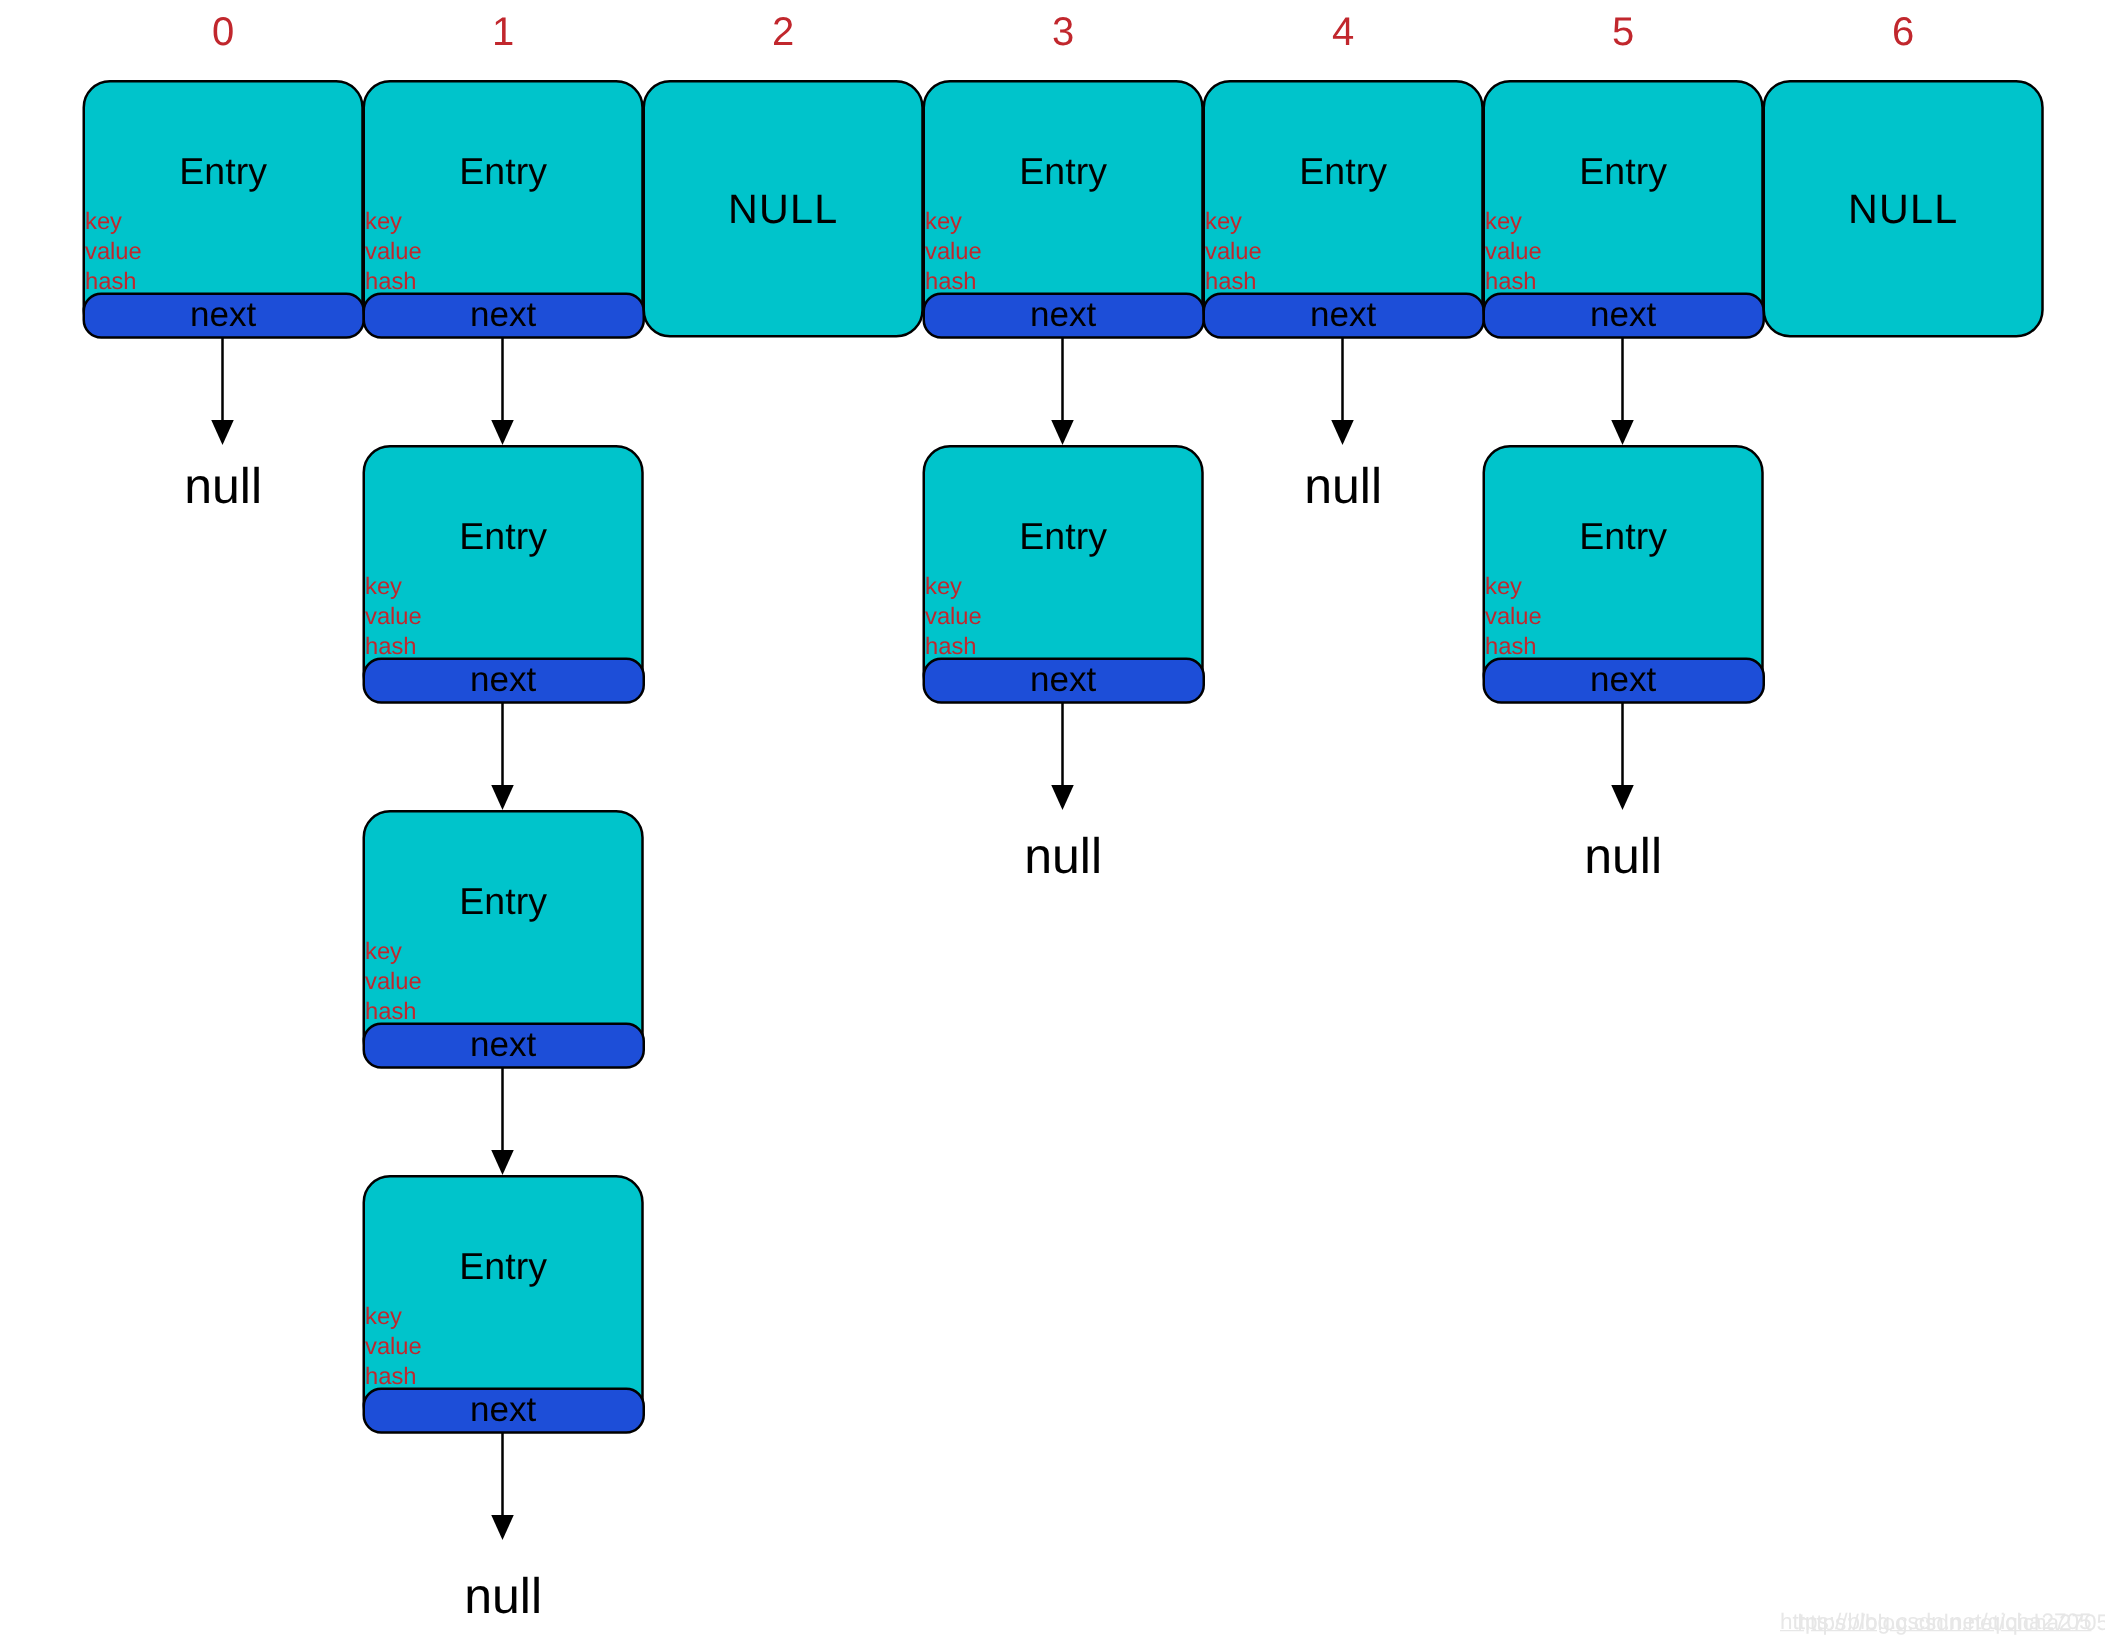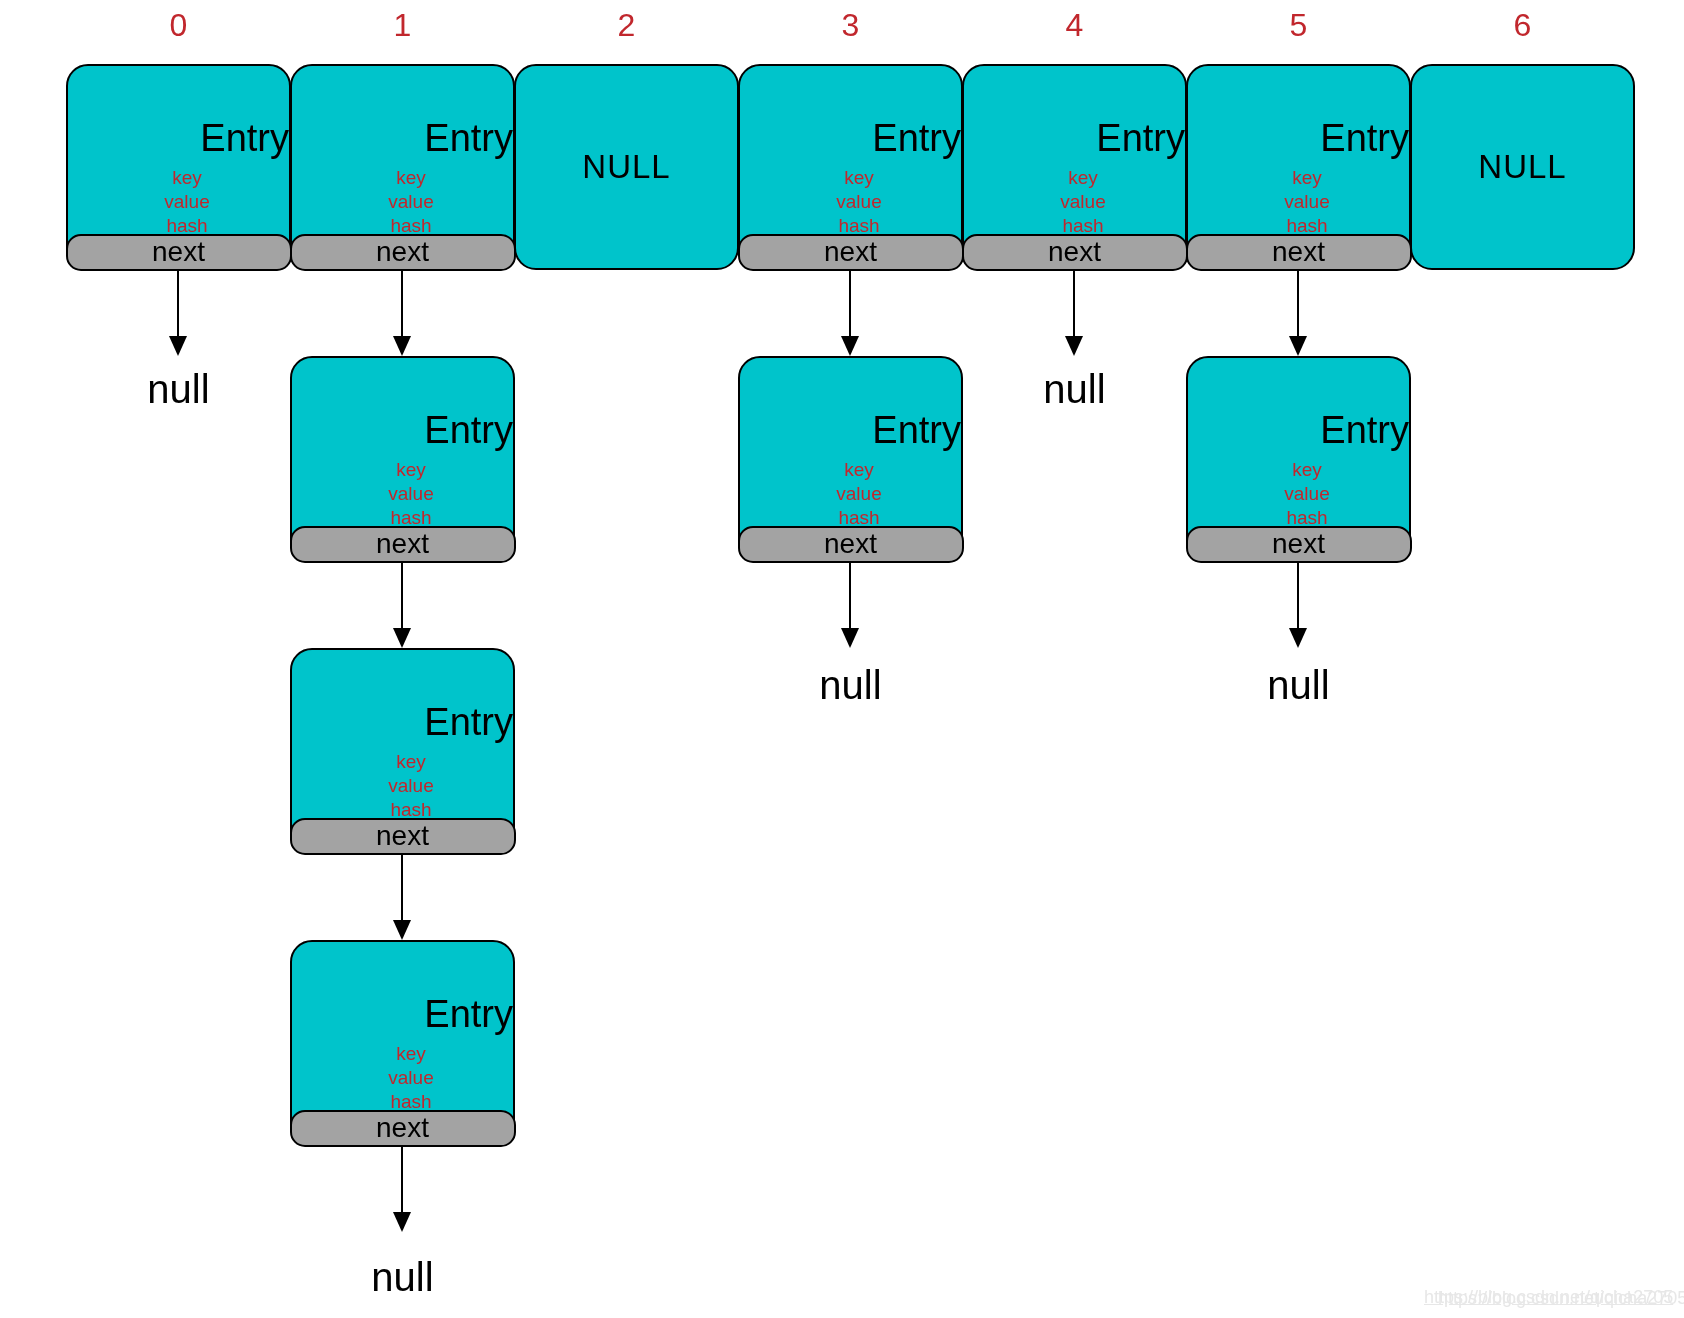--- a/index.html
+++ b/index.html
@@ -12,30 +12,30 @@
   }
   .idx {
     position:absolute; top:6px; width:225px; height:38px;
     text-align:center; font-size:32px; line-height:38px; color:var(--red);
   }
   .cell {
     position:absolute; width:225px; height:206px;
     background:var(--teal); border:2.5px solid var(--ink); border-radius:22px;
   }
   .etitle {
-    margin-top:54px; text-align:right;
-    font-size:38px; line-height:36px; color:var(--ink);
+    margin-top:54px; text-align:center;
+    font-size:30px; line-height:36px; color:var(--ink);
   }
   .efields { margin-top:10px; }
   .efield {
-    text-align:center; font-size:19px; line-height:24px; color:var(--red);padding-left:17px;
+    text-align:left; font-size:19px; line-height:24px; color:var(--red);
   }
   .pill {
     position:absolute; left:-2.5px; right:-2.5px; bottom:-2.5px; height:37px;
-    background:#a3a3a3; border:2.5px solid var(--ink); border-radius:15px;
+    background:#1d4ed8; border:2.5px solid var(--ink); border-radius:15px;
     text-align:center; font-size:28px; line-height:31px; color:var(--ink);
   }
   .nullcell {
     display:flex; align-items:center; justify-content:center;
     font-size:33px; color:var(--ink); letter-spacing:1px;
   }
   .arrow { position:absolute; width:2px; background:var(--ink); }
   .arrow::after {
     content:""; position:absolute; top:100%; left:-8px;
     border-left:9px solid transparent; border-right:9px solid transparent;

